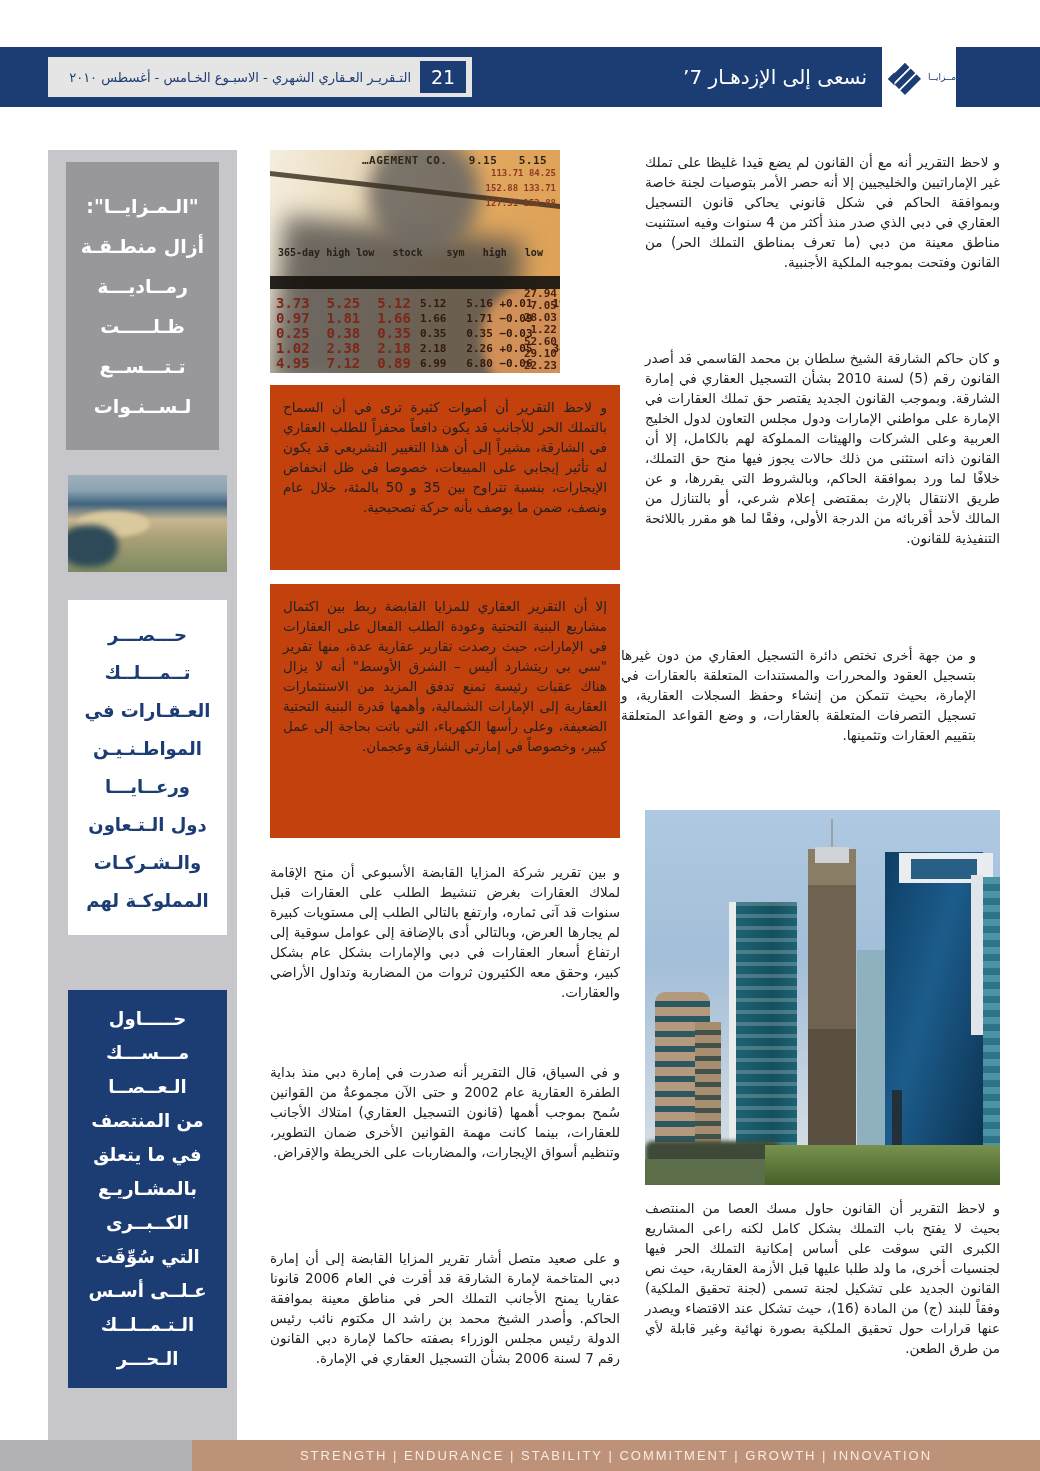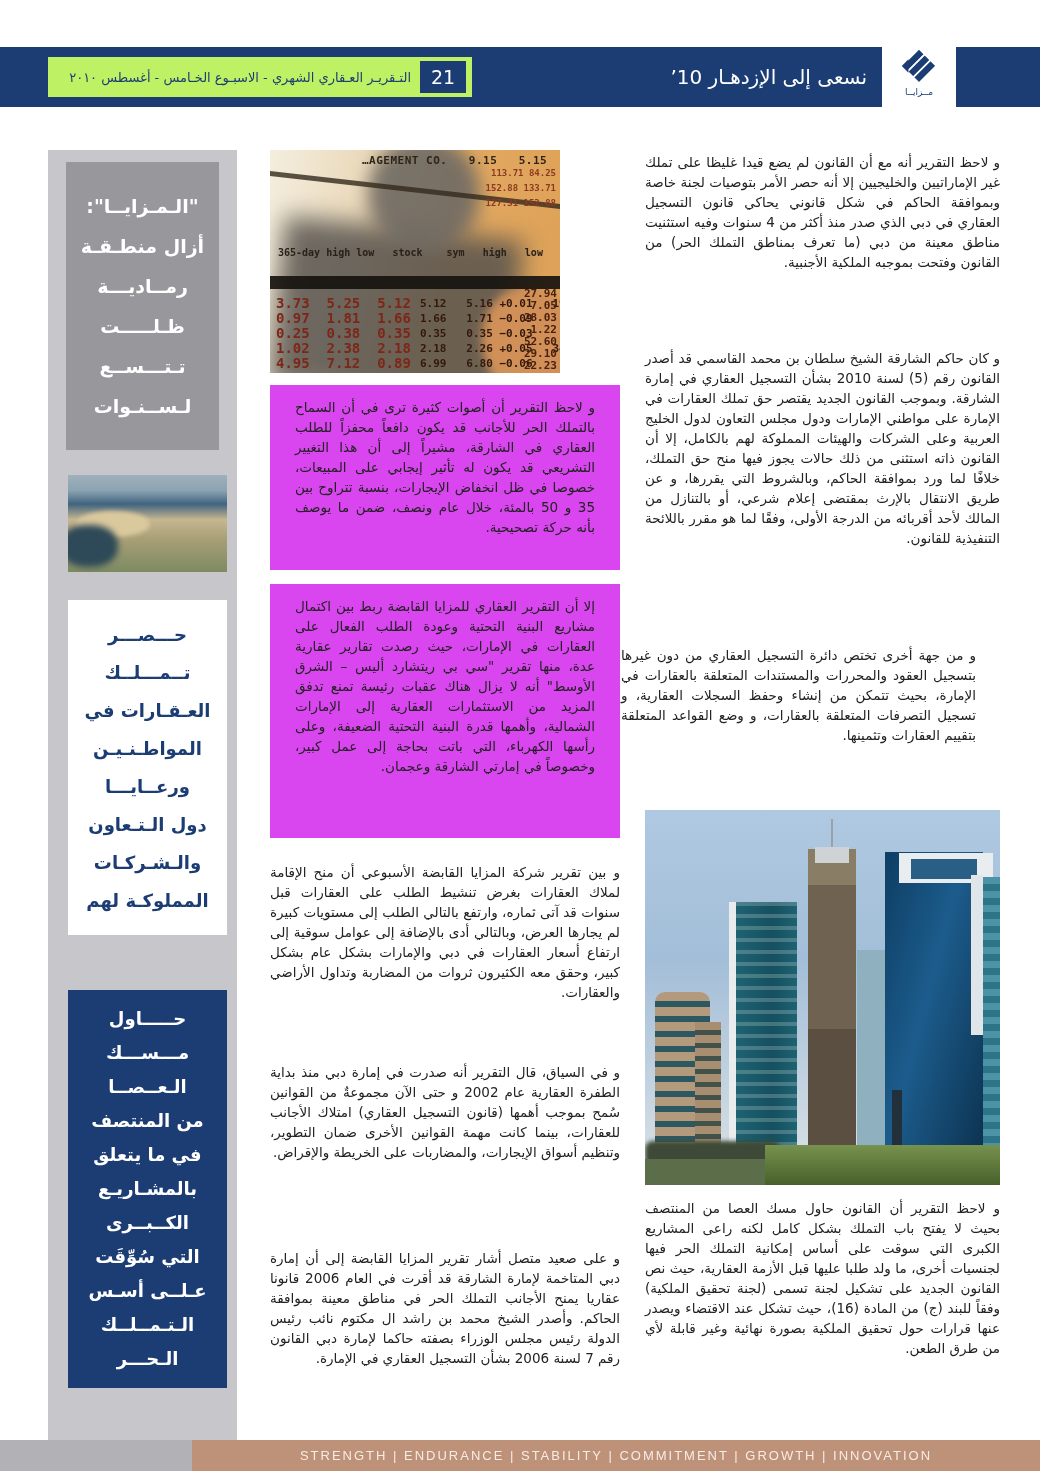--- a/index.html
+++ b/index.html
@@ -3,28 +3,28 @@
 <meta charset="utf-8">
 <style>
   *{margin:0;padding:0;box-sizing:border-box}
   html,body{background:#e8e8e8}
   body{font-family:"DejaVu Sans",sans-serif}
   #page{position:relative;width:1040px;height:1471px;background:#fff;margin:0 auto;overflow:hidden}
   .abs{position:absolute}
 
   
   #hbar{left:0;top:47px;width:885px;height:60px;background:#1C3D74}
-  #titlebox{position:absolute;left:48px;top:10px;width:424px;height:40px;background:#bef264;
+  #titlebox{position:absolute;left:48px;top:10px;width:424px;height:40px;background:#e5e5e5;
             display:flex;align-items:center;justify-content:flex-end;gap:9px;padding:0 6px}
   #titlebox .rtitle{color:#1C3D74;font-size:13px;direction:rtl;white-space:nowrap}
   .numbox{display:flex;align-items:center;justify-content:center;width:46px;height:32px;
           background:#1C3D74;color:#fff;font-weight:normal;font-size:19px;flex:0 0 auto}
   #slogan{position:absolute;right:18px;top:0;height:60px;display:flex;align-items:center;
           color:#fff;font-size:20px;direction:rtl}
-  #logo{left:882px;top:41px;width:74px;height:72px;background:#fff;display:flex;flex-direction:column;
+  #logo{left:882px;top:41px;width:74px;height:72px;background:#fff;display:flex;flex-direction:row;
         align-items:center;justify-content:flex-start}
   .logolbl{color:#1C3D74;font-size:9px;letter-spacing:3px;direction:rtl;margin-top:0}
   #hblock{left:956px;top:47px;width:84px;height:60px;background:#1C3D74}
 
   
   #panel{left:48px;top:150px;width:189px;height:1290px;background:#C7C7CB}
   .quote{white-space:pre-line;text-align:center;font-weight:bold;direction:rtl}
   #q1{position:absolute;left:18px;top:12px;width:153px;height:288px;background:#97979C;
       display:flex;align-items:center;justify-content:center}
   #q1 .quote{color:#fff;font-size:19px;line-height:40px}
@@ -34,21 +34,21 @@
   #aerial .marina{position:absolute;left:-8px;top:50px;width:58px;height:42px;background:#2e4a58;border-radius:45%;filter:blur(3px)}
   #q2{position:absolute;left:20px;top:450px;width:159px;height:335px;background:#fff;
       display:flex;align-items:center;justify-content:center}
   #q2 .quote{color:#1C3D74;font-size:18px;line-height:38px}
   #q3{position:absolute;left:20px;top:840px;width:159px;height:398px;background:#1C3D74;
       display:flex;align-items:center;justify-content:center}
   #q3 .quote{color:#fff;font-size:18px;line-height:34px}
 
   
   .para{direction:rtl;text-align:justify;font-size:13.5px;line-height:20px;color:#222}
-  .greenbox{background:#d946ef;padding:12px 25px}
+  .greenbox{background:#c2410c;padding:12px 13px}
   #g1{left:270px;top:385px;width:350px;height:185px}
   #g2{left:270px;top:584px;width:350px;height:254px}
   #mp3{left:270px;top:862px;width:350px}
   #mp4{left:270px;top:1062px;width:350px}
   #mp5{left:270px;top:1248px;width:350px}
   #rp1{left:645px;top:152px;width:355px}
   #rp2{left:645px;top:348px;width:355px}
   #rp3{left:621px;top:645px;width:355px}
   #rp4{left:645px;top:1198px;width:355px}
 
@@ -107,21 +107,21 @@
 <body>
 
 <div id="page">
 
   <div id="hbar" class="abs">
     <div id="titlebox">
       <span class="rtitle">التـقريـر العـقاري الشهري - الاسبـوع الخـامس - أغسطس ٢٠١٠</span>
       <span class="numbox">21</span>
     </div>
     <div id="slogan">
-      <span>نسعى إلى الإزدهـار 10’</span>
+      <span>نسعى إلى الإزدهـار 7’</span>
     </div>
   </div>
   <div id="logo" class="abs">
     <svg width="46" height="46" viewBox="0 0 48 48">
       <g fill="#1C3D74" stroke="#ffffff" stroke-width="1.6">
         <path d="M6 26 L24 8 L30 14 L12 32 Z"></path>
         <path d="M12 32 L30 14 L36 20 L18 38 Z"></path>
         <path d="M18 38 L36 20 L42 26 L24 44 Z"></path>
       </g>
       <path d="M6 26 L13 19 L13 33 Z" fill="#1C3D74"></path>

